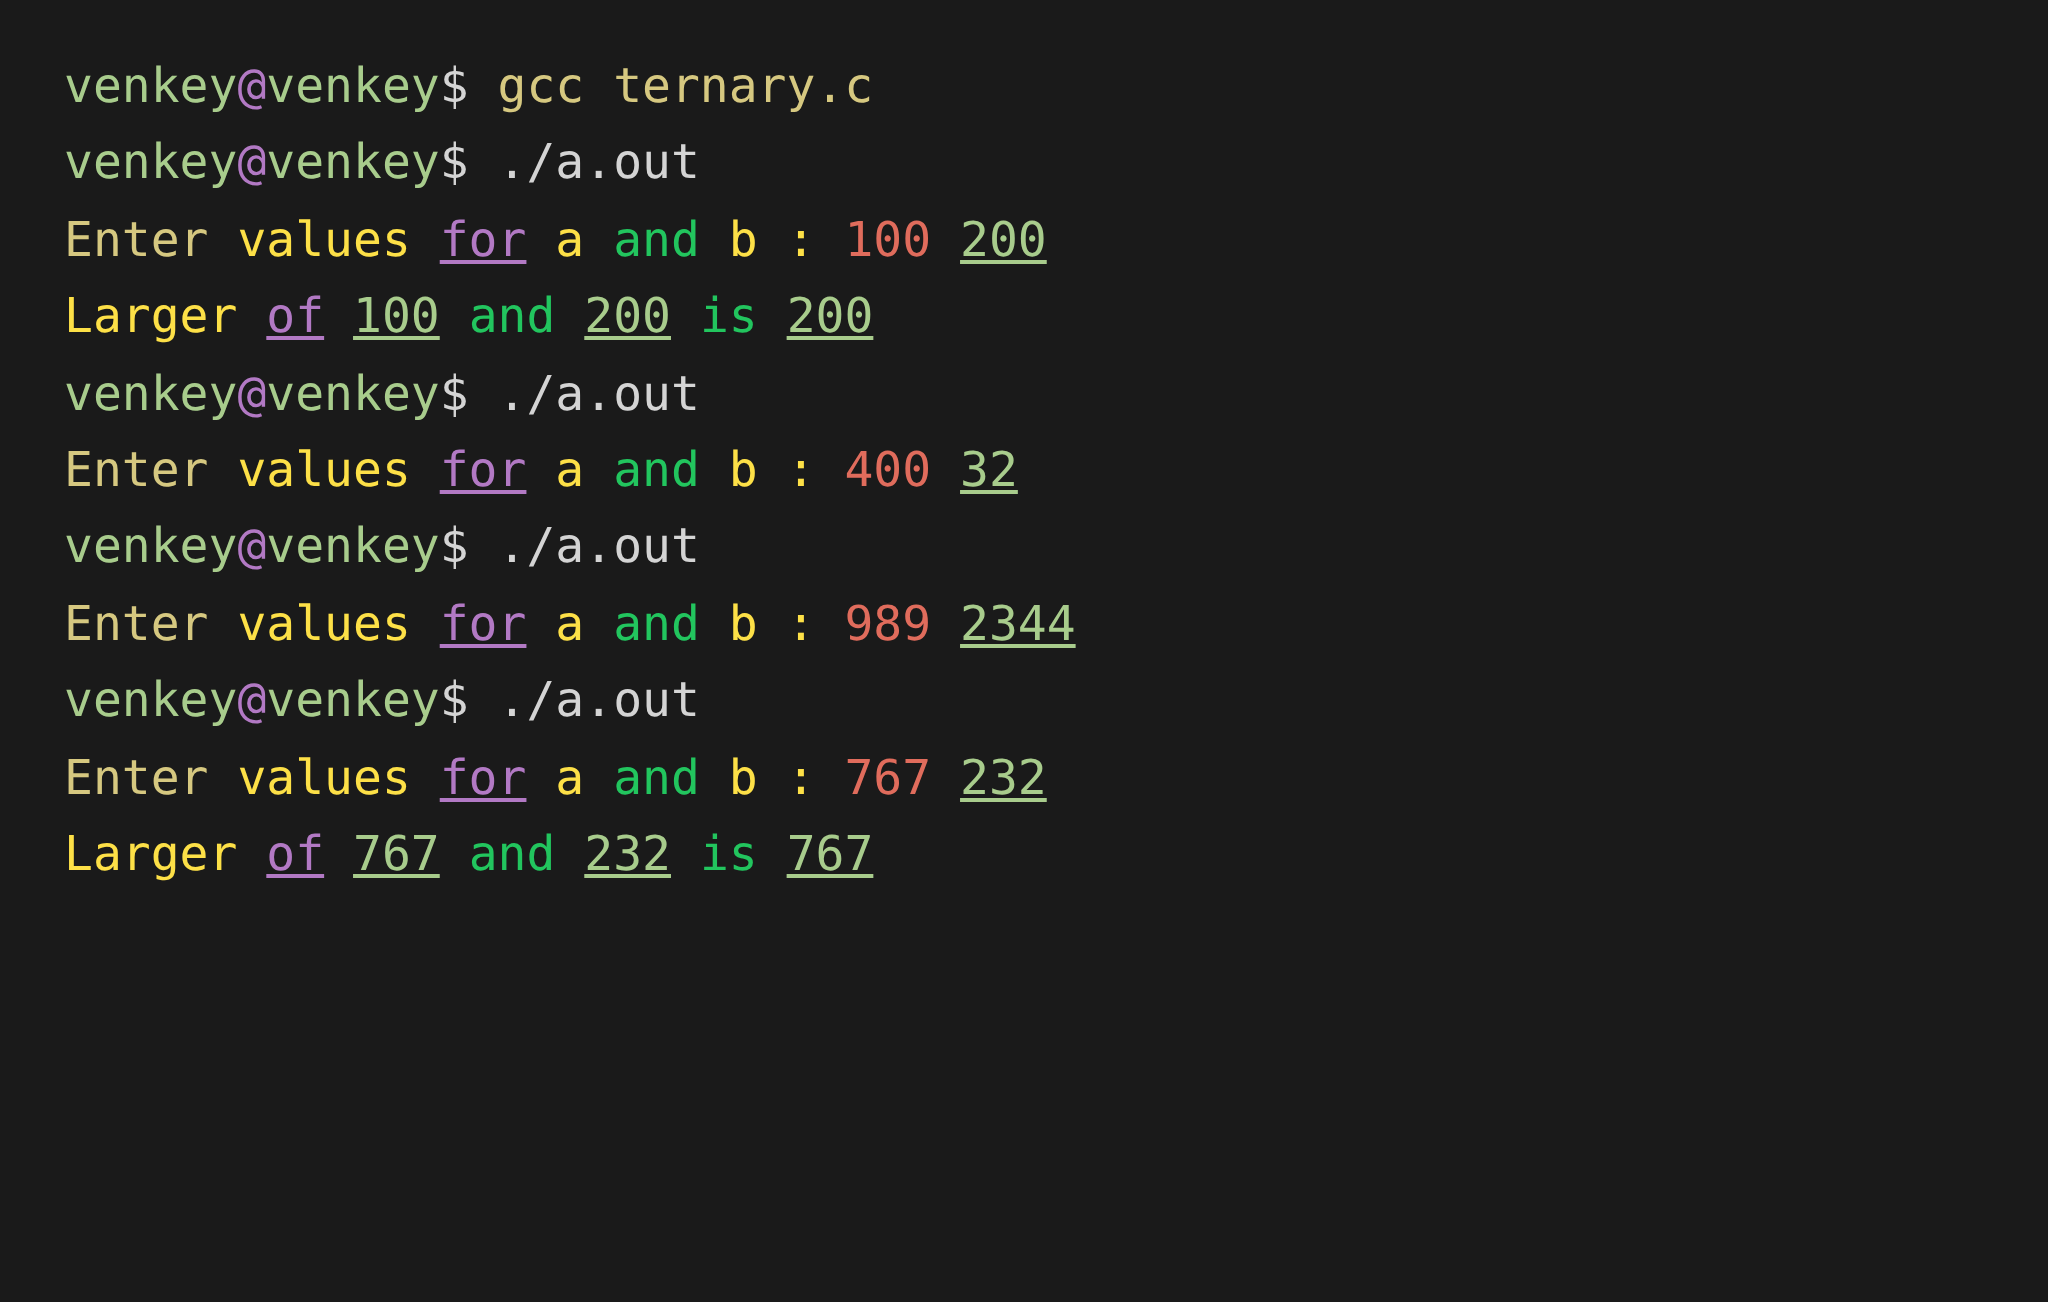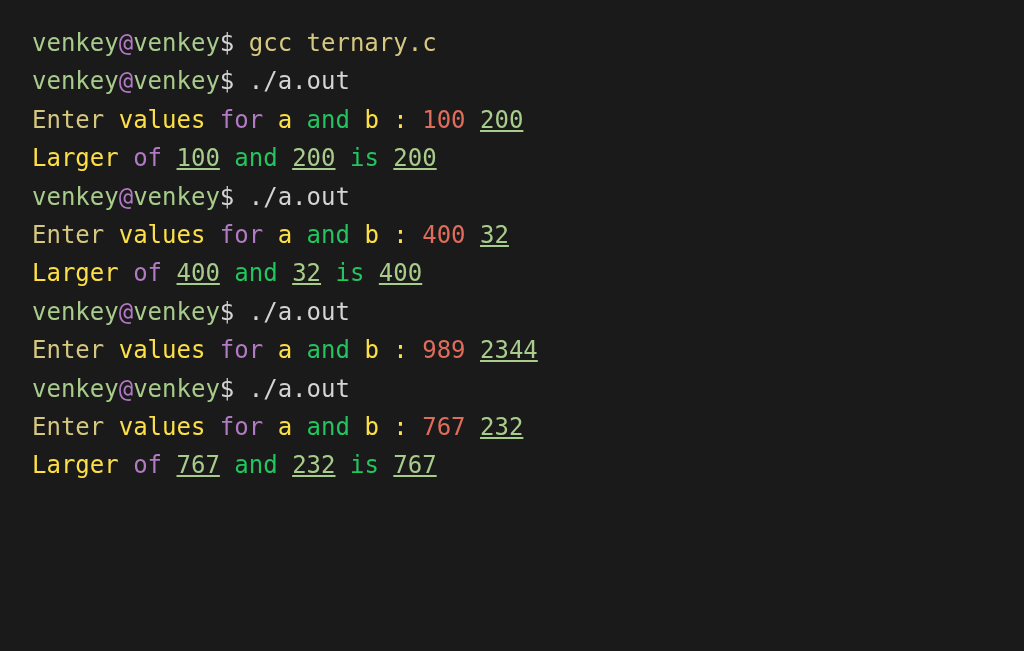--- a/index.html
+++ b/index.html
@@ -20,40 +20,39 @@
     }
     .terminal-line {
       white-space: pre;
     }
     .c-user { color: #a8cc8c; }
     .c-at { color: #b279c4; }
     .c-host { color: #a8cc8c; }
     .c-dollar { color: #d4d4d4; }
     .c-cmd { color: #d4d4d4; }
     .c-yellow { color: #d6c880; }
-    .c-purple { color: #b279c4; }
+    .c-purple { color: #b279c4; text-decoration: underline; }
     .c-blue { color: #22c55e; }
     .c-red { color: #e06c5c; }
     .c-green { color: #a8cc8c; text-decoration: underline; }
     .c-white { color: #fde047; }
   </style>
 </head>
 <body>
 
 <div>
 
   <div class="terminal-line"><span class="c-user">venkey</span><span class="c-at">@</span><span class="c-host">venkey</span><span class="c-dollar">$</span><span class="c-cmd"> </span><span class="c-yellow">gcc ternary.c</span></div>
 
   <div class="terminal-line"><span class="c-user">venkey</span><span class="c-at">@</span><span class="c-host">venkey</span><span class="c-dollar">$</span><span> </span><span class="c-cmd">./a.out</span></div>
   <div class="terminal-line"><span class="c-yellow">Enter</span><span> </span><span class="c-white">values</span><span> </span><span class="c-purple">for</span><span> </span><span class="c-white">a</span><span> </span><span class="c-blue">and</span><span> </span><span class="c-white">b</span><span> </span><span class="c-white">:</span><span> </span><span class="c-red">100</span><span> </span><span class="c-green">200</span></div>
   <div class="terminal-line"><span class="c-white">Larger</span><span> </span><span class="c-purple">of</span><span> </span><span class="c-green">100</span><span> </span><span class="c-blue">and</span><span> </span><span class="c-green">200</span><span> </span><span class="c-blue">is</span><span> </span><span class="c-green">200</span></div>
 
   <div class="terminal-line"><span class="c-user">venkey</span><span class="c-at">@</span><span class="c-host">venkey</span><span class="c-dollar">$</span><span> </span><span class="c-cmd">./a.out</span></div>
   <div class="terminal-line"><span class="c-yellow">Enter</span><span> </span><span class="c-white">values</span><span> </span><span class="c-purple">for</span><span> </span><span class="c-white">a</span><span> </span><span class="c-blue">and</span><span> </span><span class="c-white">b</span><span> </span><span class="c-white">:</span><span> </span><span class="c-red">400</span><span> </span><span class="c-green">32</span></div>
-  <div class="terminal-line"><span class="c-white">Larger</span><span> </span><span class="c-purple">of</span><span> </span><span class="c-green">400</span><span> </span><span class="c-blue">and</span><span> </span><span class="c-green">32</span><span> </span><span class="c-blue">is</span><span> </span><span class="c-green">400</span></div>
 
   <div class="terminal-line"><span class="c-user">venkey</span><span class="c-at">@</span><span class="c-host">venkey</span><span class="c-dollar">$</span><span> </span><span class="c-cmd">./a.out</span></div>
   <div class="terminal-line"><span class="c-yellow">Enter</span><span> </span><span class="c-white">values</span><span> </span><span class="c-purple">for</span><span> </span><span class="c-white">a</span><span> </span><span class="c-blue">and</span><span> </span><span class="c-white">b</span><span> </span><span class="c-white">:</span><span> </span><span class="c-red">989</span><span> </span><span class="c-green">2344</span></div>
 
   <div class="terminal-line"><span class="c-user">venkey</span><span class="c-at">@</span><span class="c-host">venkey</span><span class="c-dollar">$</span><span> </span><span class="c-cmd">./a.out</span></div>
   <div class="terminal-line"><span class="c-yellow">Enter</span><span> </span><span class="c-white">values</span><span> </span><span class="c-purple">for</span><span> </span><span class="c-white">a</span><span> </span><span class="c-blue">and</span><span> </span><span class="c-white">b</span><span> </span><span class="c-white">:</span><span> </span><span class="c-red">767</span><span> </span><span class="c-green">232</span></div>
   <div class="terminal-line"><span class="c-white">Larger</span><span> </span><span class="c-purple">of</span><span> </span><span class="c-green">767</span><span> </span><span class="c-blue">and</span><span> </span><span class="c-green">232</span><span> </span><span class="c-blue">is</span><span> </span><span class="c-green">767</span></div>
 
 
 </div>

